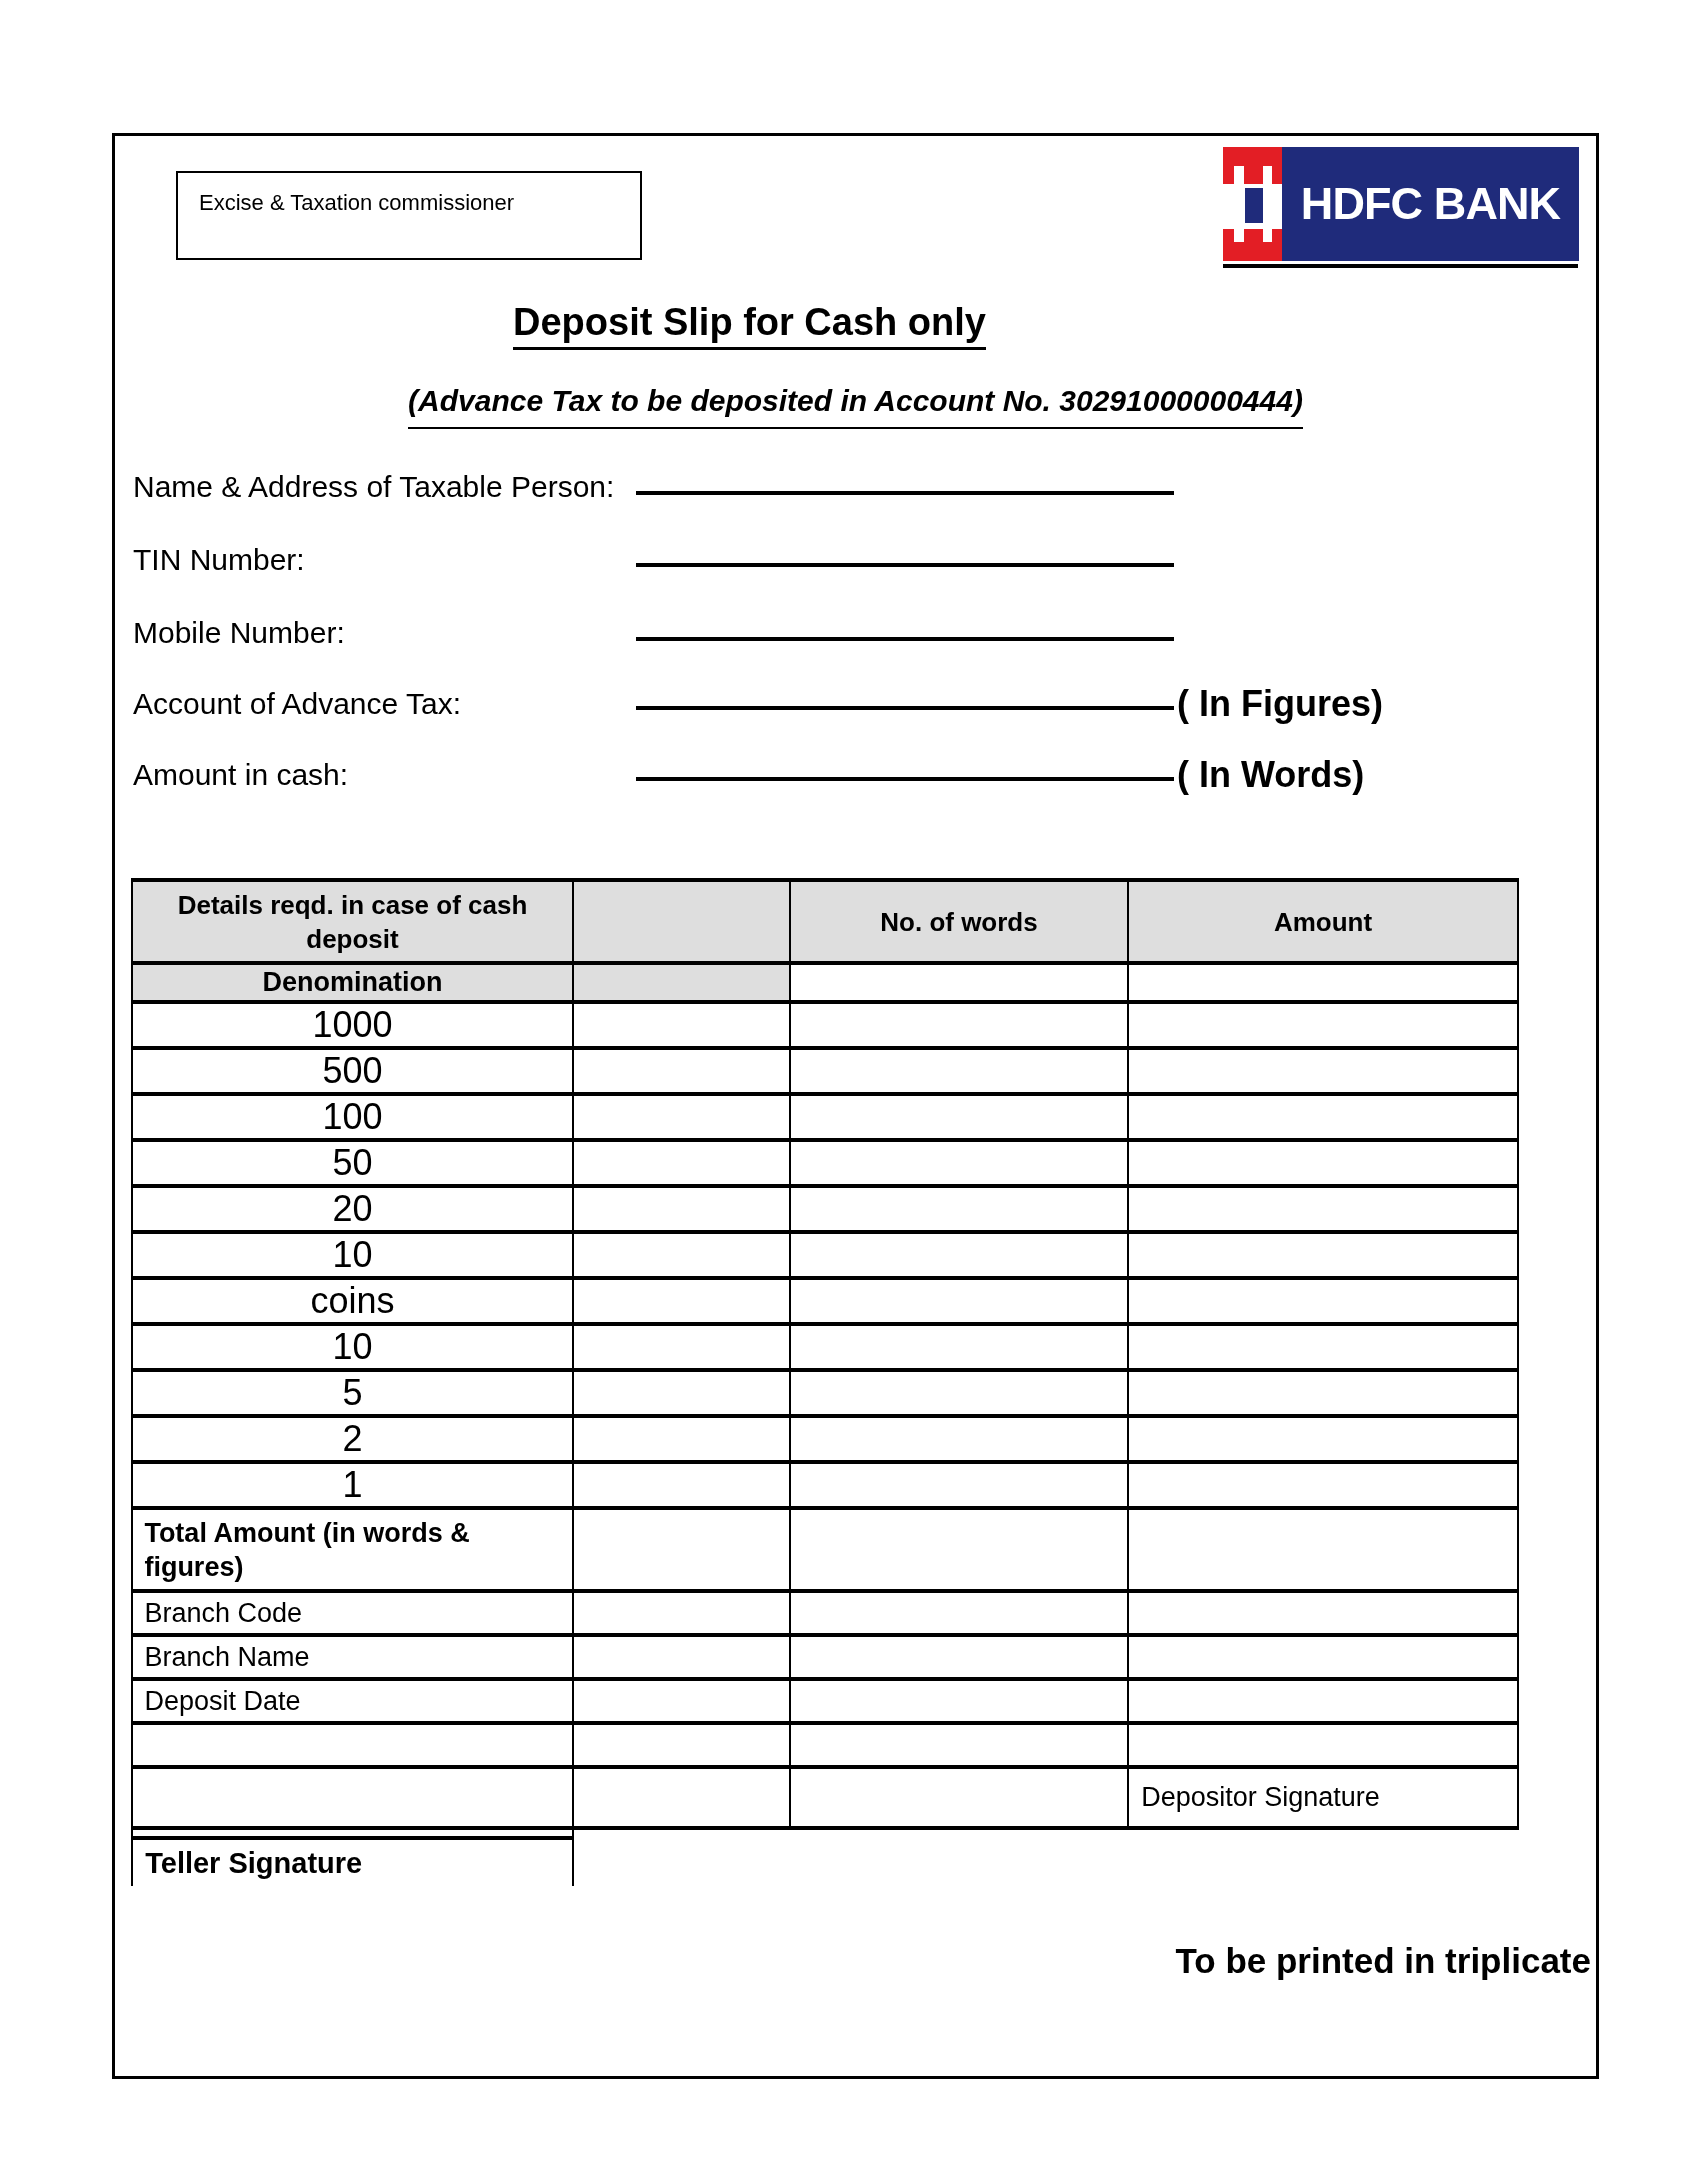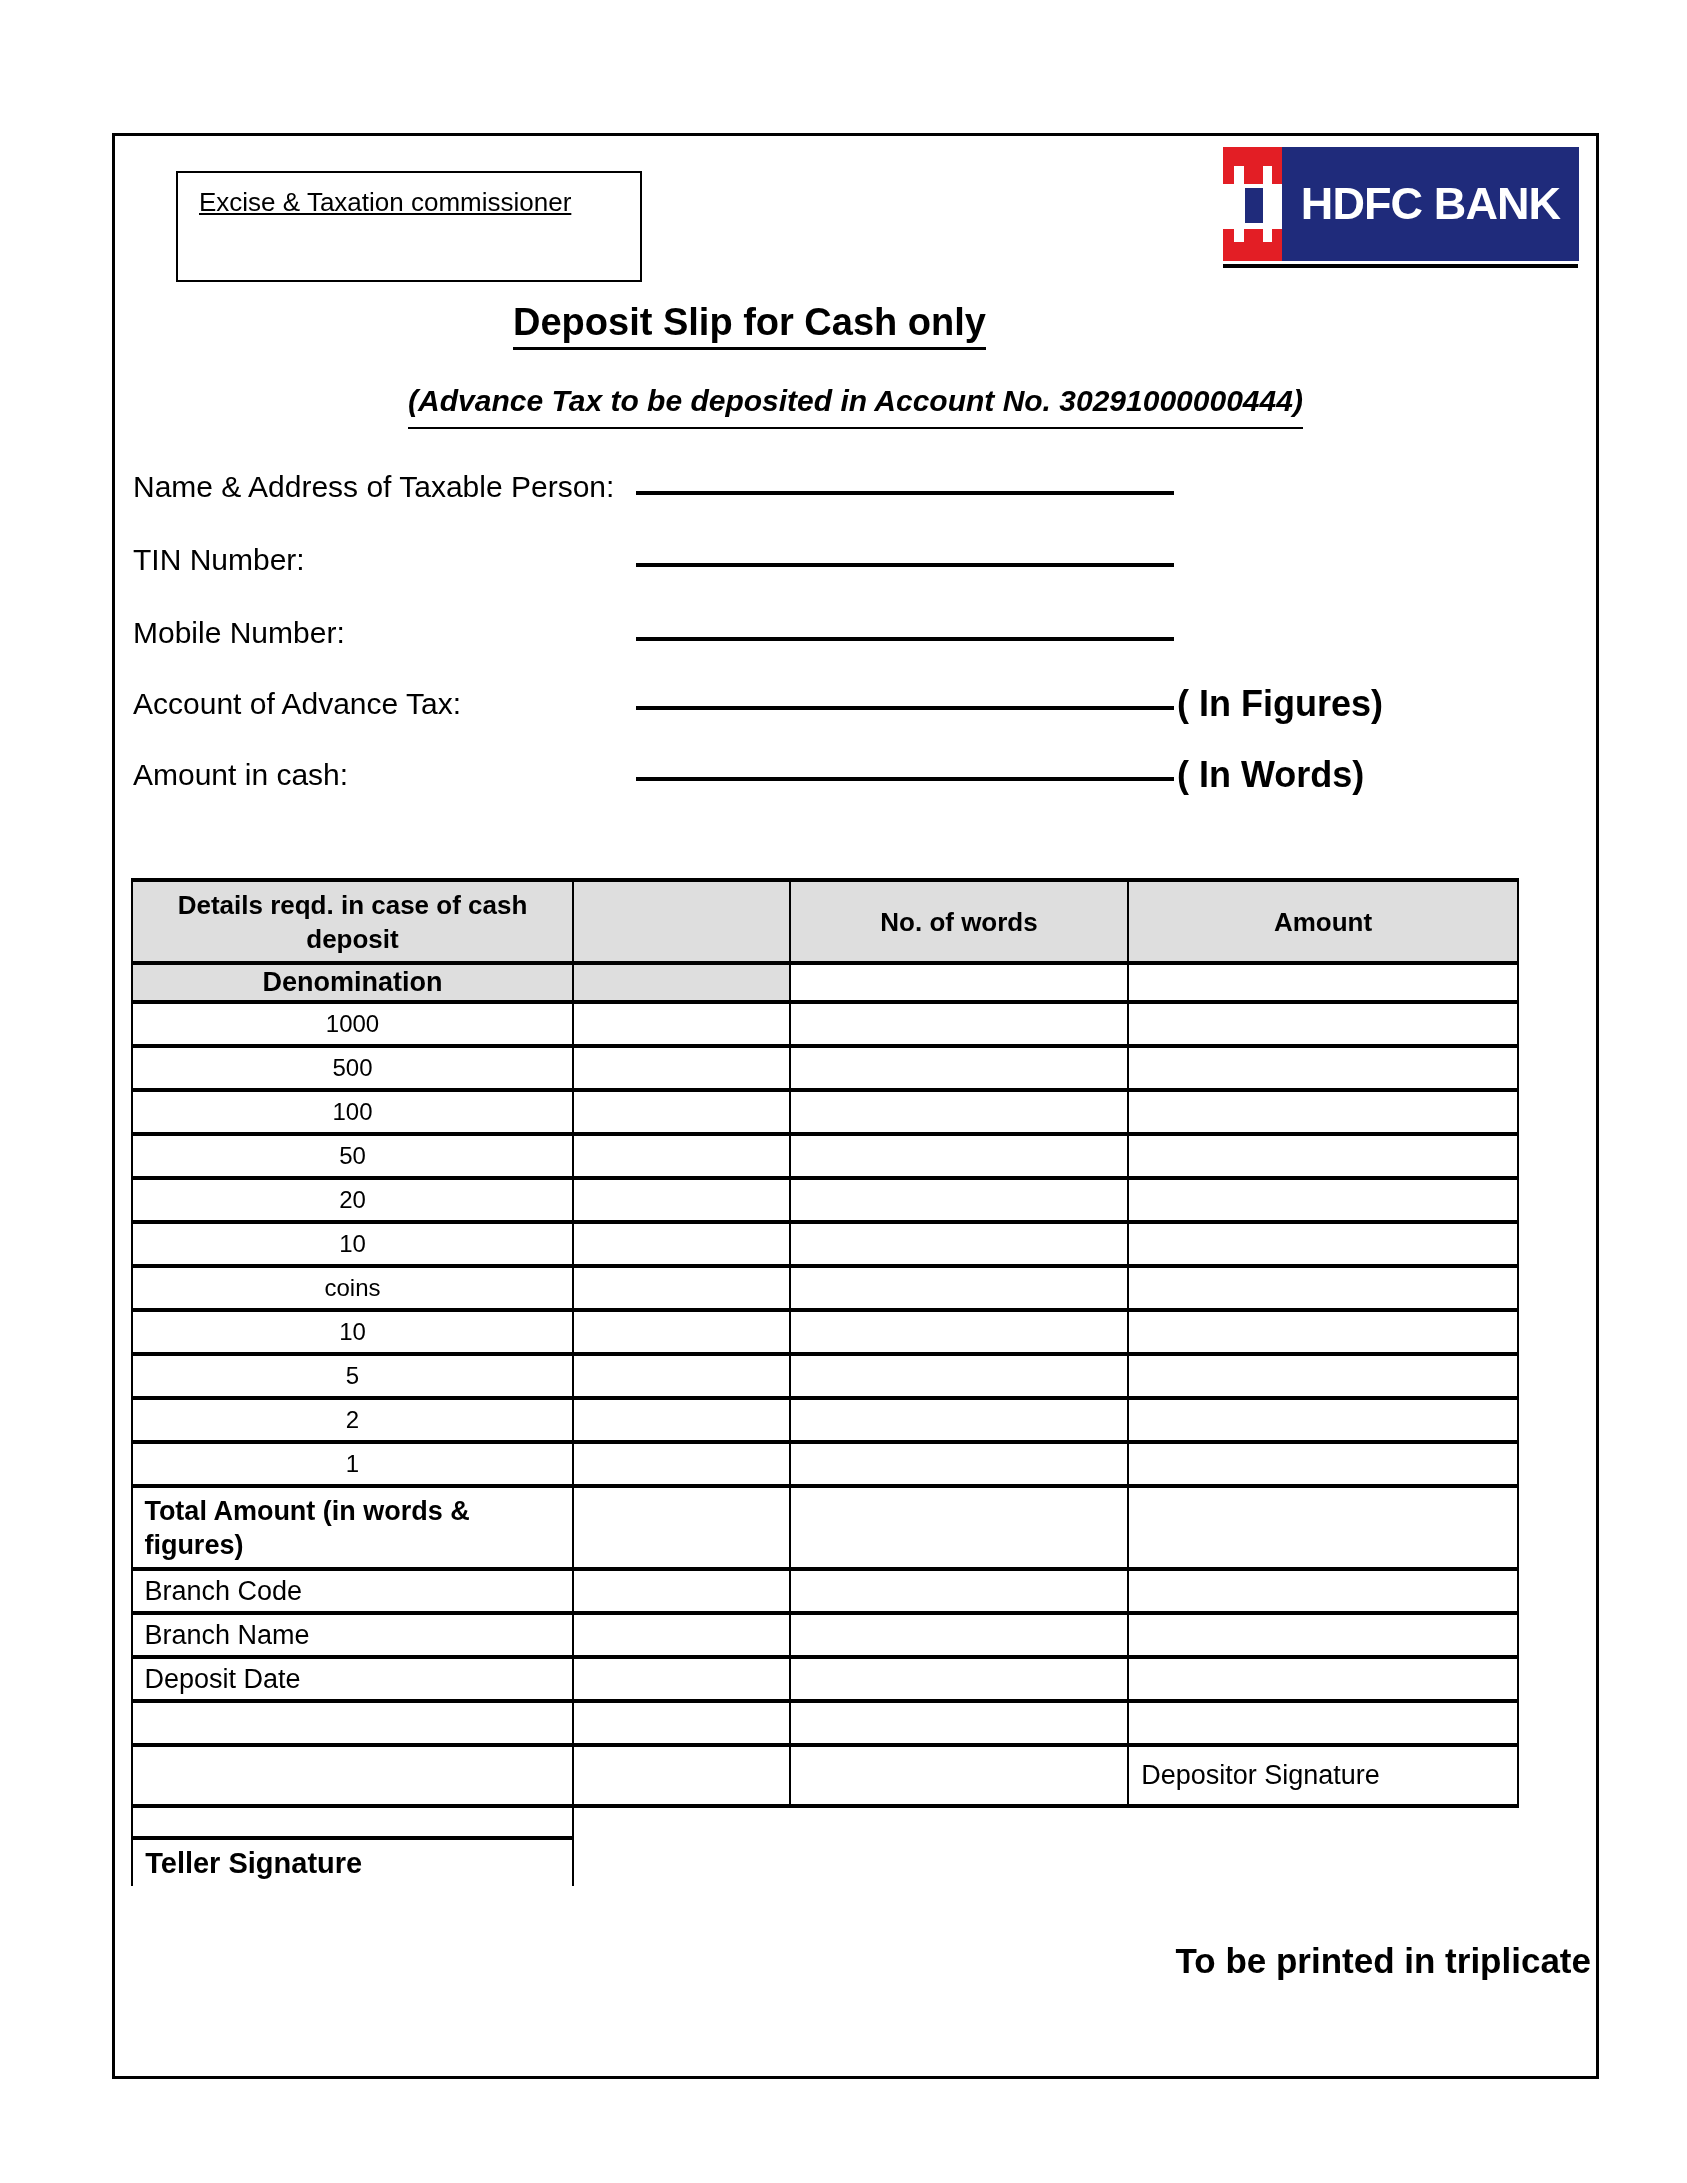--- a/index.html
+++ b/index.html
@@ -18,24 +18,24 @@
     font-family:"Liberation Sans", sans-serif;
     color:var(--ink);
     overflow:hidden;
   }
   .outer-border{
     position:absolute;left:112px;top:133px;width:1487px;height:1946px;
     border:3.5px solid var(--ink);
   }
   
   .excise-box{
-    position:absolute;left:176px;top:171px;width:466px;height:111px;
+    position:absolute;left:176px;top:171px;width:466px;height:89px;
     border:2.6px solid var(--ink);
     padding:14px 8.7px 0 21px;
-    font-size:26px;line-height:31px;text-decoration:underline;
+    font-size:22px;line-height:31px;
   }
   
   .logo{position:absolute;left:1223px;top:147px;width:356px;height:114px;}
   .logo-mark{position:absolute;left:0;top:0;width:59px;height:114px;background:var(--logo_red);}
   .logo-mark .white-vert{position:absolute;left:11.4px;top:19px;width:38px;height:76px;background:#fff;}
   .logo-mark .white-band{position:absolute;left:0;top:37px;width:59px;height:45px;background:#fff;}
   .logo-mark .red-tab-top{position:absolute;left:21px;top:19px;width:19px;height:17.5px;background:var(--logo_red);}
   .logo-mark .red-tab-bottom{position:absolute;left:21px;top:82px;width:19px;height:13px;background:var(--logo_red);}
   .logo-mark .blue-center{position:absolute;left:22px;top:41px;width:17.5px;height:35px;background:var(--logo_navy);}
   .logo-panel{
@@ -71,21 +71,21 @@
     font-size:27px;font-weight:normal;
     vertical-align:middle;text-align:center;
     overflow:hidden;
   }
   table.deposit .gray{background:var(--table_header_bg);}
   tr.row-header{height:83px;}
   tr.row-header th{font-weight:bold;font-size:26px;line-height:34px;padding:0 8.7px;}
   tr.row-denom-label{height:39px;}
   tr.row-denom-label td{font-weight:bold;}
   tr.row-denom{height:44px;}
-  tr.row-denom td.val{font-size:24px;}
+  tr.row-denom td.val{font-size:36px;}
   tr.row-total{height:83px;}
   tr.row-total td.lbl{font-weight:bold;text-align:left;padding:0 17.5px 0 11.4px;line-height:34px;}
   tr.row-info{height:44px;}
   tr.row-info td.lbl{text-align:left;padding-left:11.4px;margin-left:16px;}
   tr.row-empty{height:44px;}
   tr.row-depositor{height:61px;}
   tr.row-depositor td.sig{text-align:left;padding-left:12.2px;}
   
   .teller-ext{
     position:absolute;left:131px;top:1799px;width:443px;height:87px;

